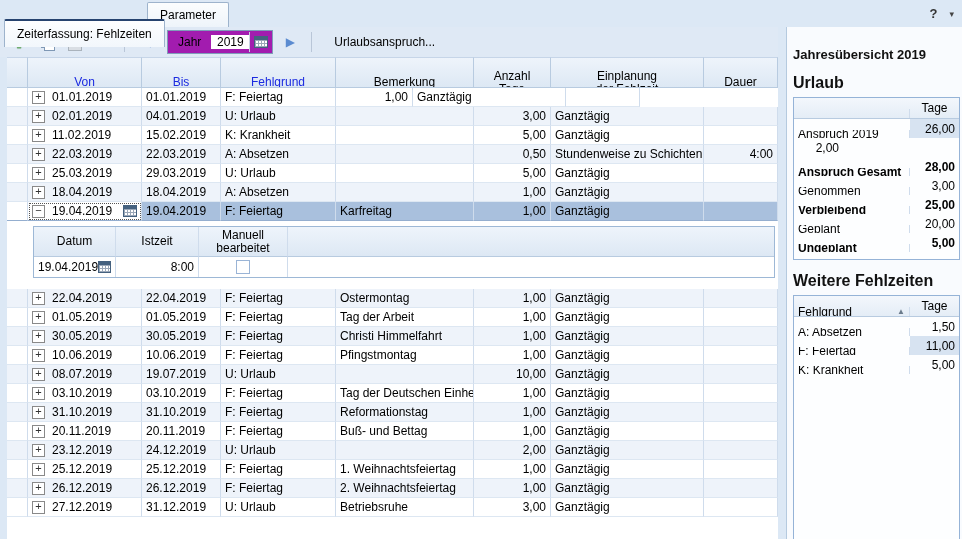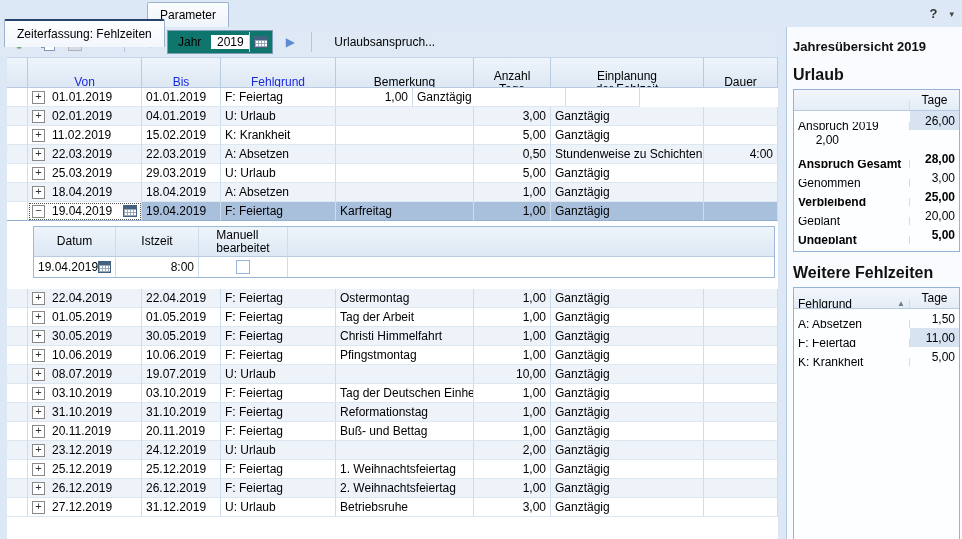--- a/index.html
+++ b/index.html
@@ -24,21 +24,21 @@
   .ic-plus{color:#6fae6f;font-size:17px;font-weight:bold;text-shadow:0 0 1px #4e8c4e;}
   .ic-x{color:#d56a6a;font-size:14px;font-weight:bold;}
   .ic-arrow{color:#5b8bd0;font-size:12px;}
   .ic-copy{position:relative;width:13px;height:15px;}
   .ic-copy:before,.ic-copy:after{content:"";position:absolute;width:9px;height:11px;background:#fff;border:1px solid #7f98b5;}
   .ic-copy:before{left:0;top:0;}
   .ic-copy:after{left:3px;top:3px;}
   .ic-paste{position:relative;width:12px;height:15px;background:#d9dee4;border:1px solid #aab3bc;}
   .ic-paste:before{content:"";position:absolute;left:2px;top:-3px;width:6px;height:3px;background:#c2c9d1;border:1px solid #aab3bc;}
   .tsep{width:1px;height:20px;background:#b9c6d8;margin:0 4px;}
-  .yearbox{display:flex;align-items:center;height:22px;background:#0f766e;border:1px solid #7f9db9;margin-left:4px;}
+  .yearbox{display:flex;align-items:center;height:22px;background:#a21caf;border:1px solid #7f9db9;margin-left:4px;}
   .yearbox .ylabel{padding:0 10px;}
   .yearbox input{width:38px;border:none;outline:none;font:inherit;text-align:center;padding:0;}
   .calbtn{width:22px;height:20px;display:flex;align-items:center;justify-content:center;border-left:1px solid #c7d3e0;}
   .cal{width:14px;height:12px;border:1px solid #44617f;box-sizing:border-box;background-color:#fff;
        background-image:linear-gradient(#44617f 0 3px,rgba(0,0,0,0) 3px),
          repeating-linear-gradient(to right,#9aa7b8 0 1px,rgba(0,0,0,0) 1px 3px),
          repeating-linear-gradient(to bottom,#9aa7b8 0 1px,rgba(0,0,0,0) 1px 3px);}
   .vacbtn{margin-left:6px;padding:2px 6px;cursor:default;}
 
   
@@ -71,31 +71,31 @@
   .num{font-variant-numeric:tabular-nums;}
   .cal-right{margin-left:auto;}
 
   
   .detail{margin:5px 0 11px 26px;width:742px;border:1px solid #9db8d6;box-sizing:border-box;background:#fff;}
   .d-row{display:flex;height:20px;line-height:19px;box-sizing:border-box;}
   .d-cell{box-sizing:border-box;border-right:1px solid #cfdcec;padding:0 4px;display:flex;align-items:center;
           white-space:nowrap;overflow:hidden;}
   .d-header{height:30px;}
   .d-header .d-cell{background:linear-gradient(#eef4fb,#dde8f4);border-bottom:1px solid #b8cbe0;
-          justify-content:center;text-align:left;white-space:pre-line;line-height:13px;}
+          justify-content:center;text-align:center;white-space:pre-line;line-height:13px;}
   .dc-datum{width:82px;}
   .dc-ist{width:83px;justify-content:flex-end;}
   .dc-man{width:89px;justify-content:center;}
   .dc-rest{flex:1;border-right:none;}
   .chk{width:12px;height:12px;border:1px solid #9ab4d6;background:#fff;display:inline-block;}
 
   
   .sidebar{position:absolute;top:27px;left:786px;right:0;bottom:0;background:#f9fbfe;
            border-left:1px solid #b5cadf;padding:8px 3px 0 6px;box-sizing:border-box;}
-  .sb-title{font-weight:bold;font-size:13px;margin:4px 0 12px 0;color:#111;}
+  .sb-title{font-weight:bold;font-size:13px;margin:12px 0 12px 0;color:#111;}
   .sb-sec{font-weight:bold;font-size:16px;margin:0 0 5px 0;color:#111;}
   .sb-table{border:1px solid #95b3d7;background:#fdfeff;box-sizing:border-box;width:167px;margin-bottom:12px;}
   .s-row{display:flex;height:19px;line-height:18px;box-sizing:border-box;}
   .s-row.header{height:21px;line-height:20px;background:linear-gradient(#f3f7fc,#e4edf6);border-bottom:1px solid #b8cbe0;}
   .s-cell{box-sizing:border-box;padding:0 4px;white-space:nowrap;overflow:hidden;display:flex;align-items:center;}
   .s-label{flex:1;border-right:1px solid #cfdcec;margin-top:11px;}
   .s-val{width:49px;justify-content:flex-end;}
   .s-row.header .s-cell{justify-content:center;}
   .s-row.bold{font-weight:bold;}
   .s-cell.hl{background:#d7e3f1;}

